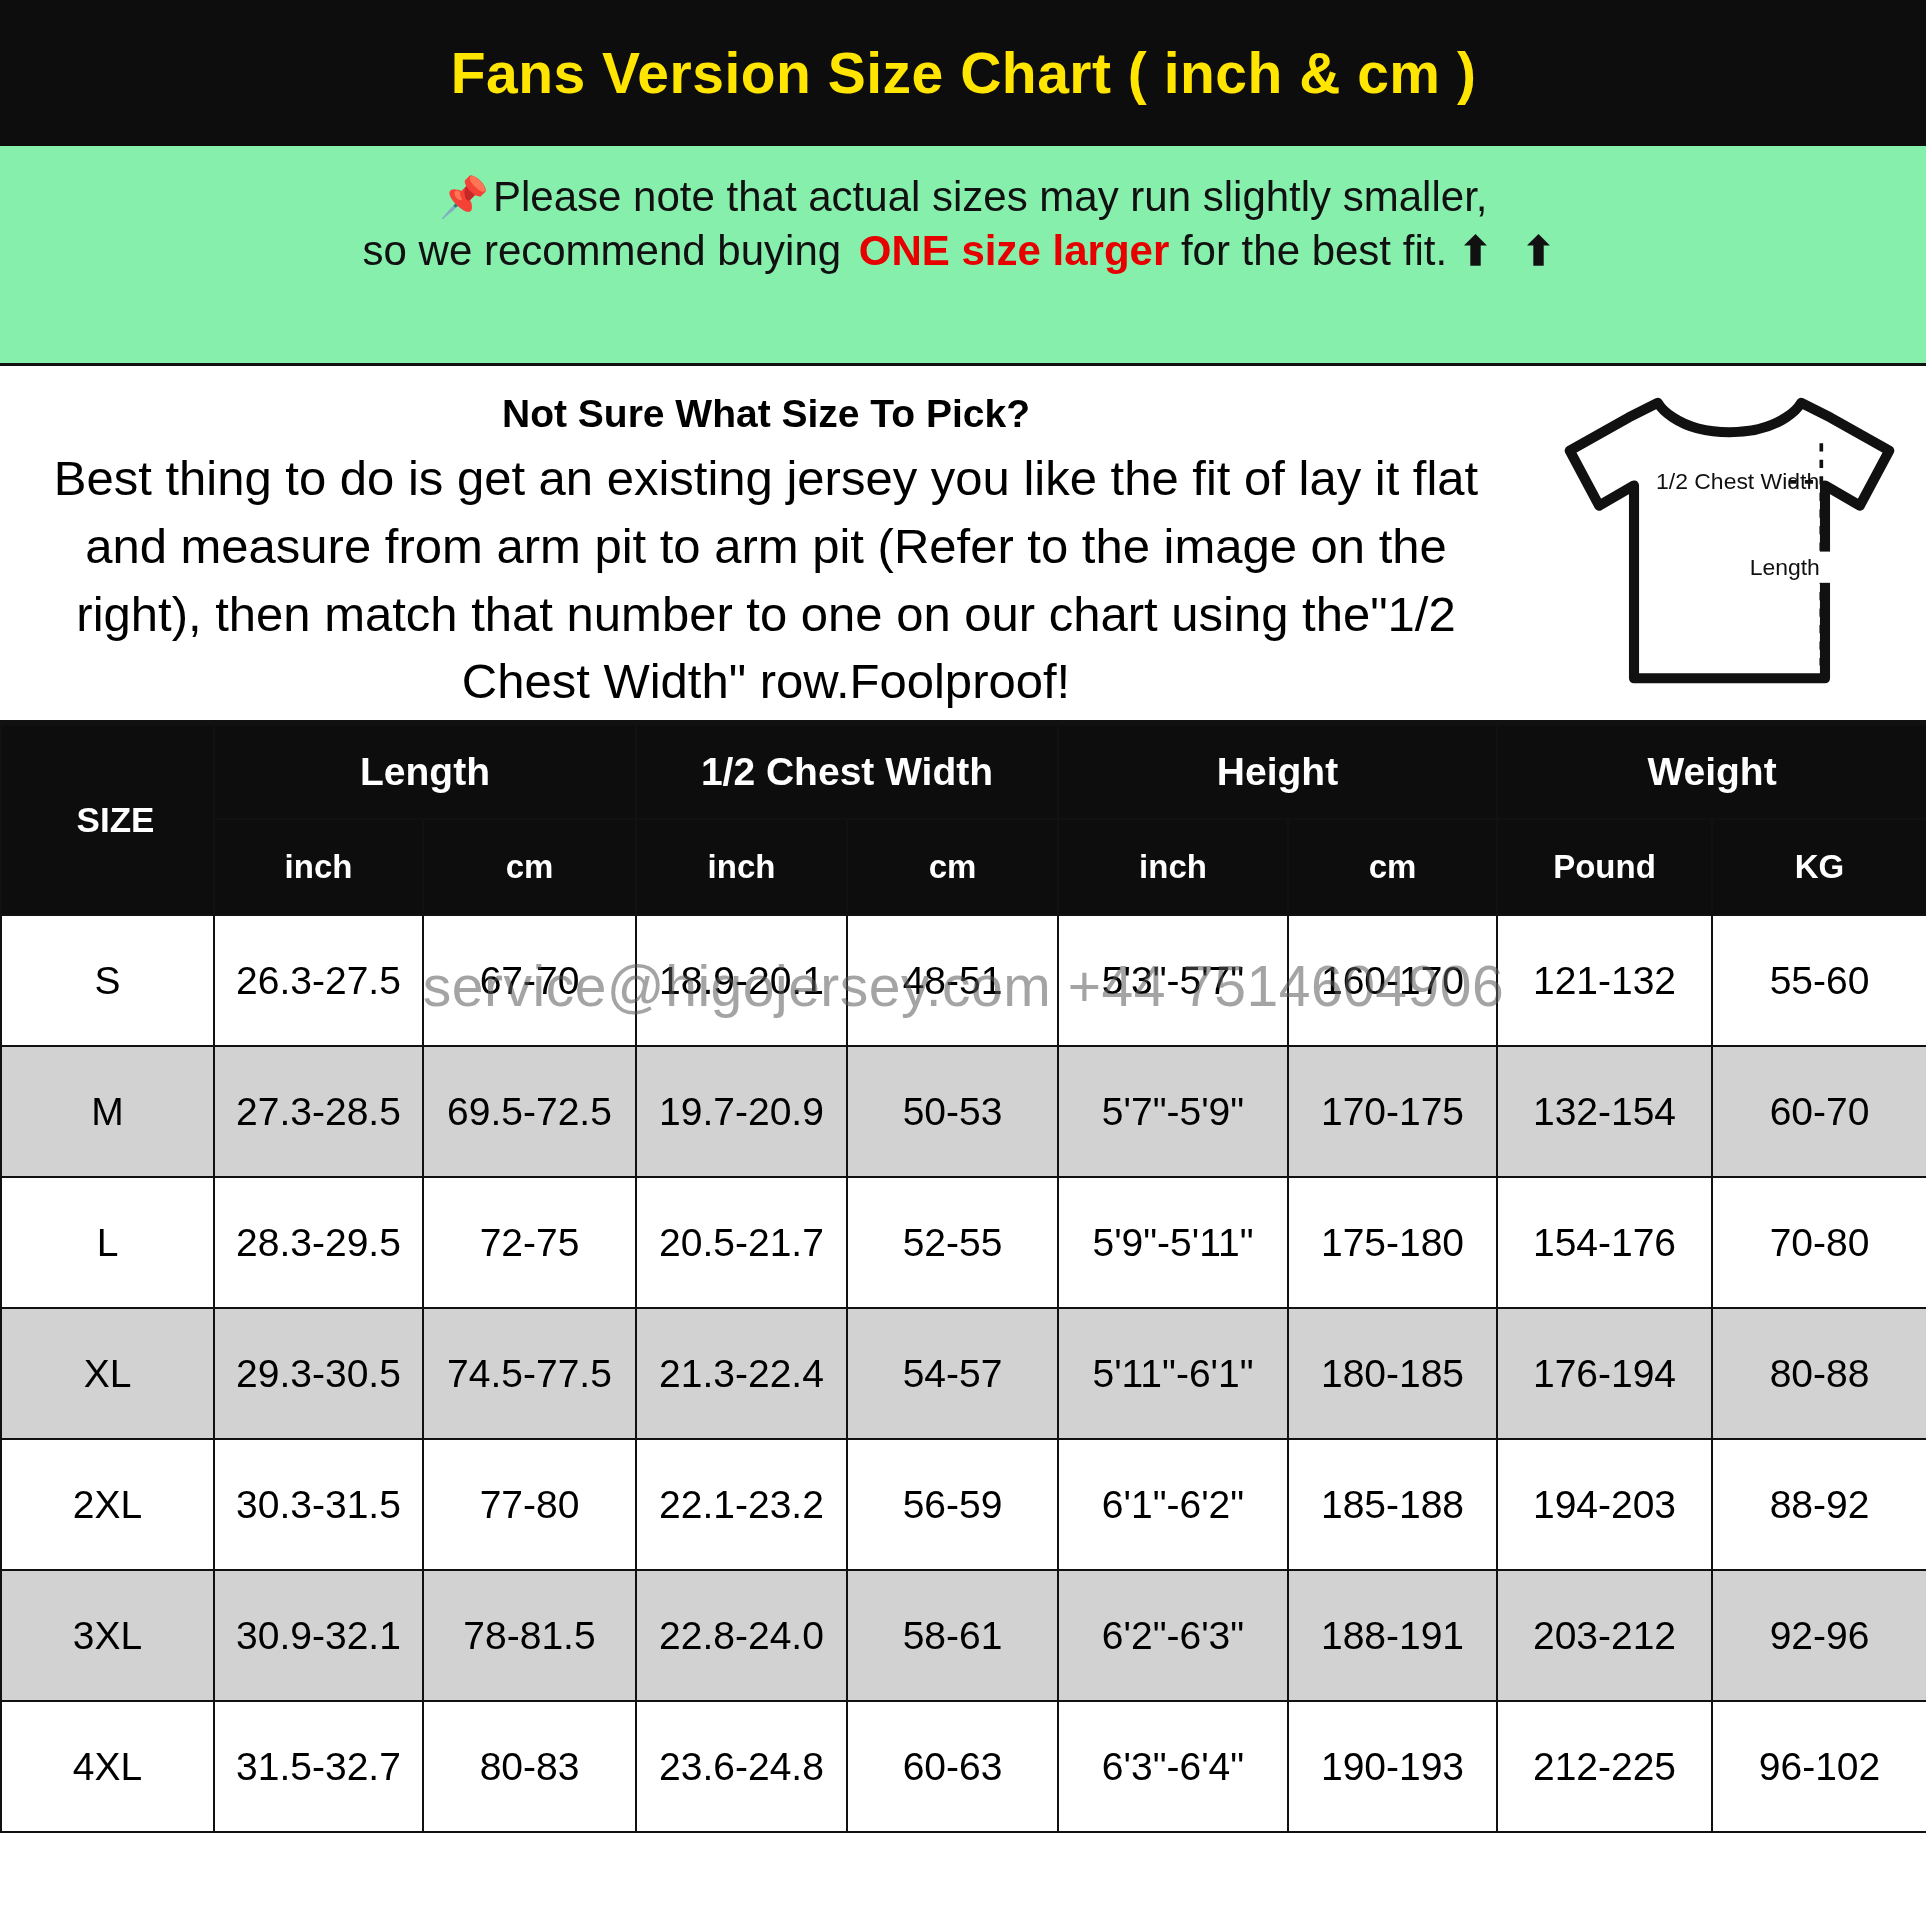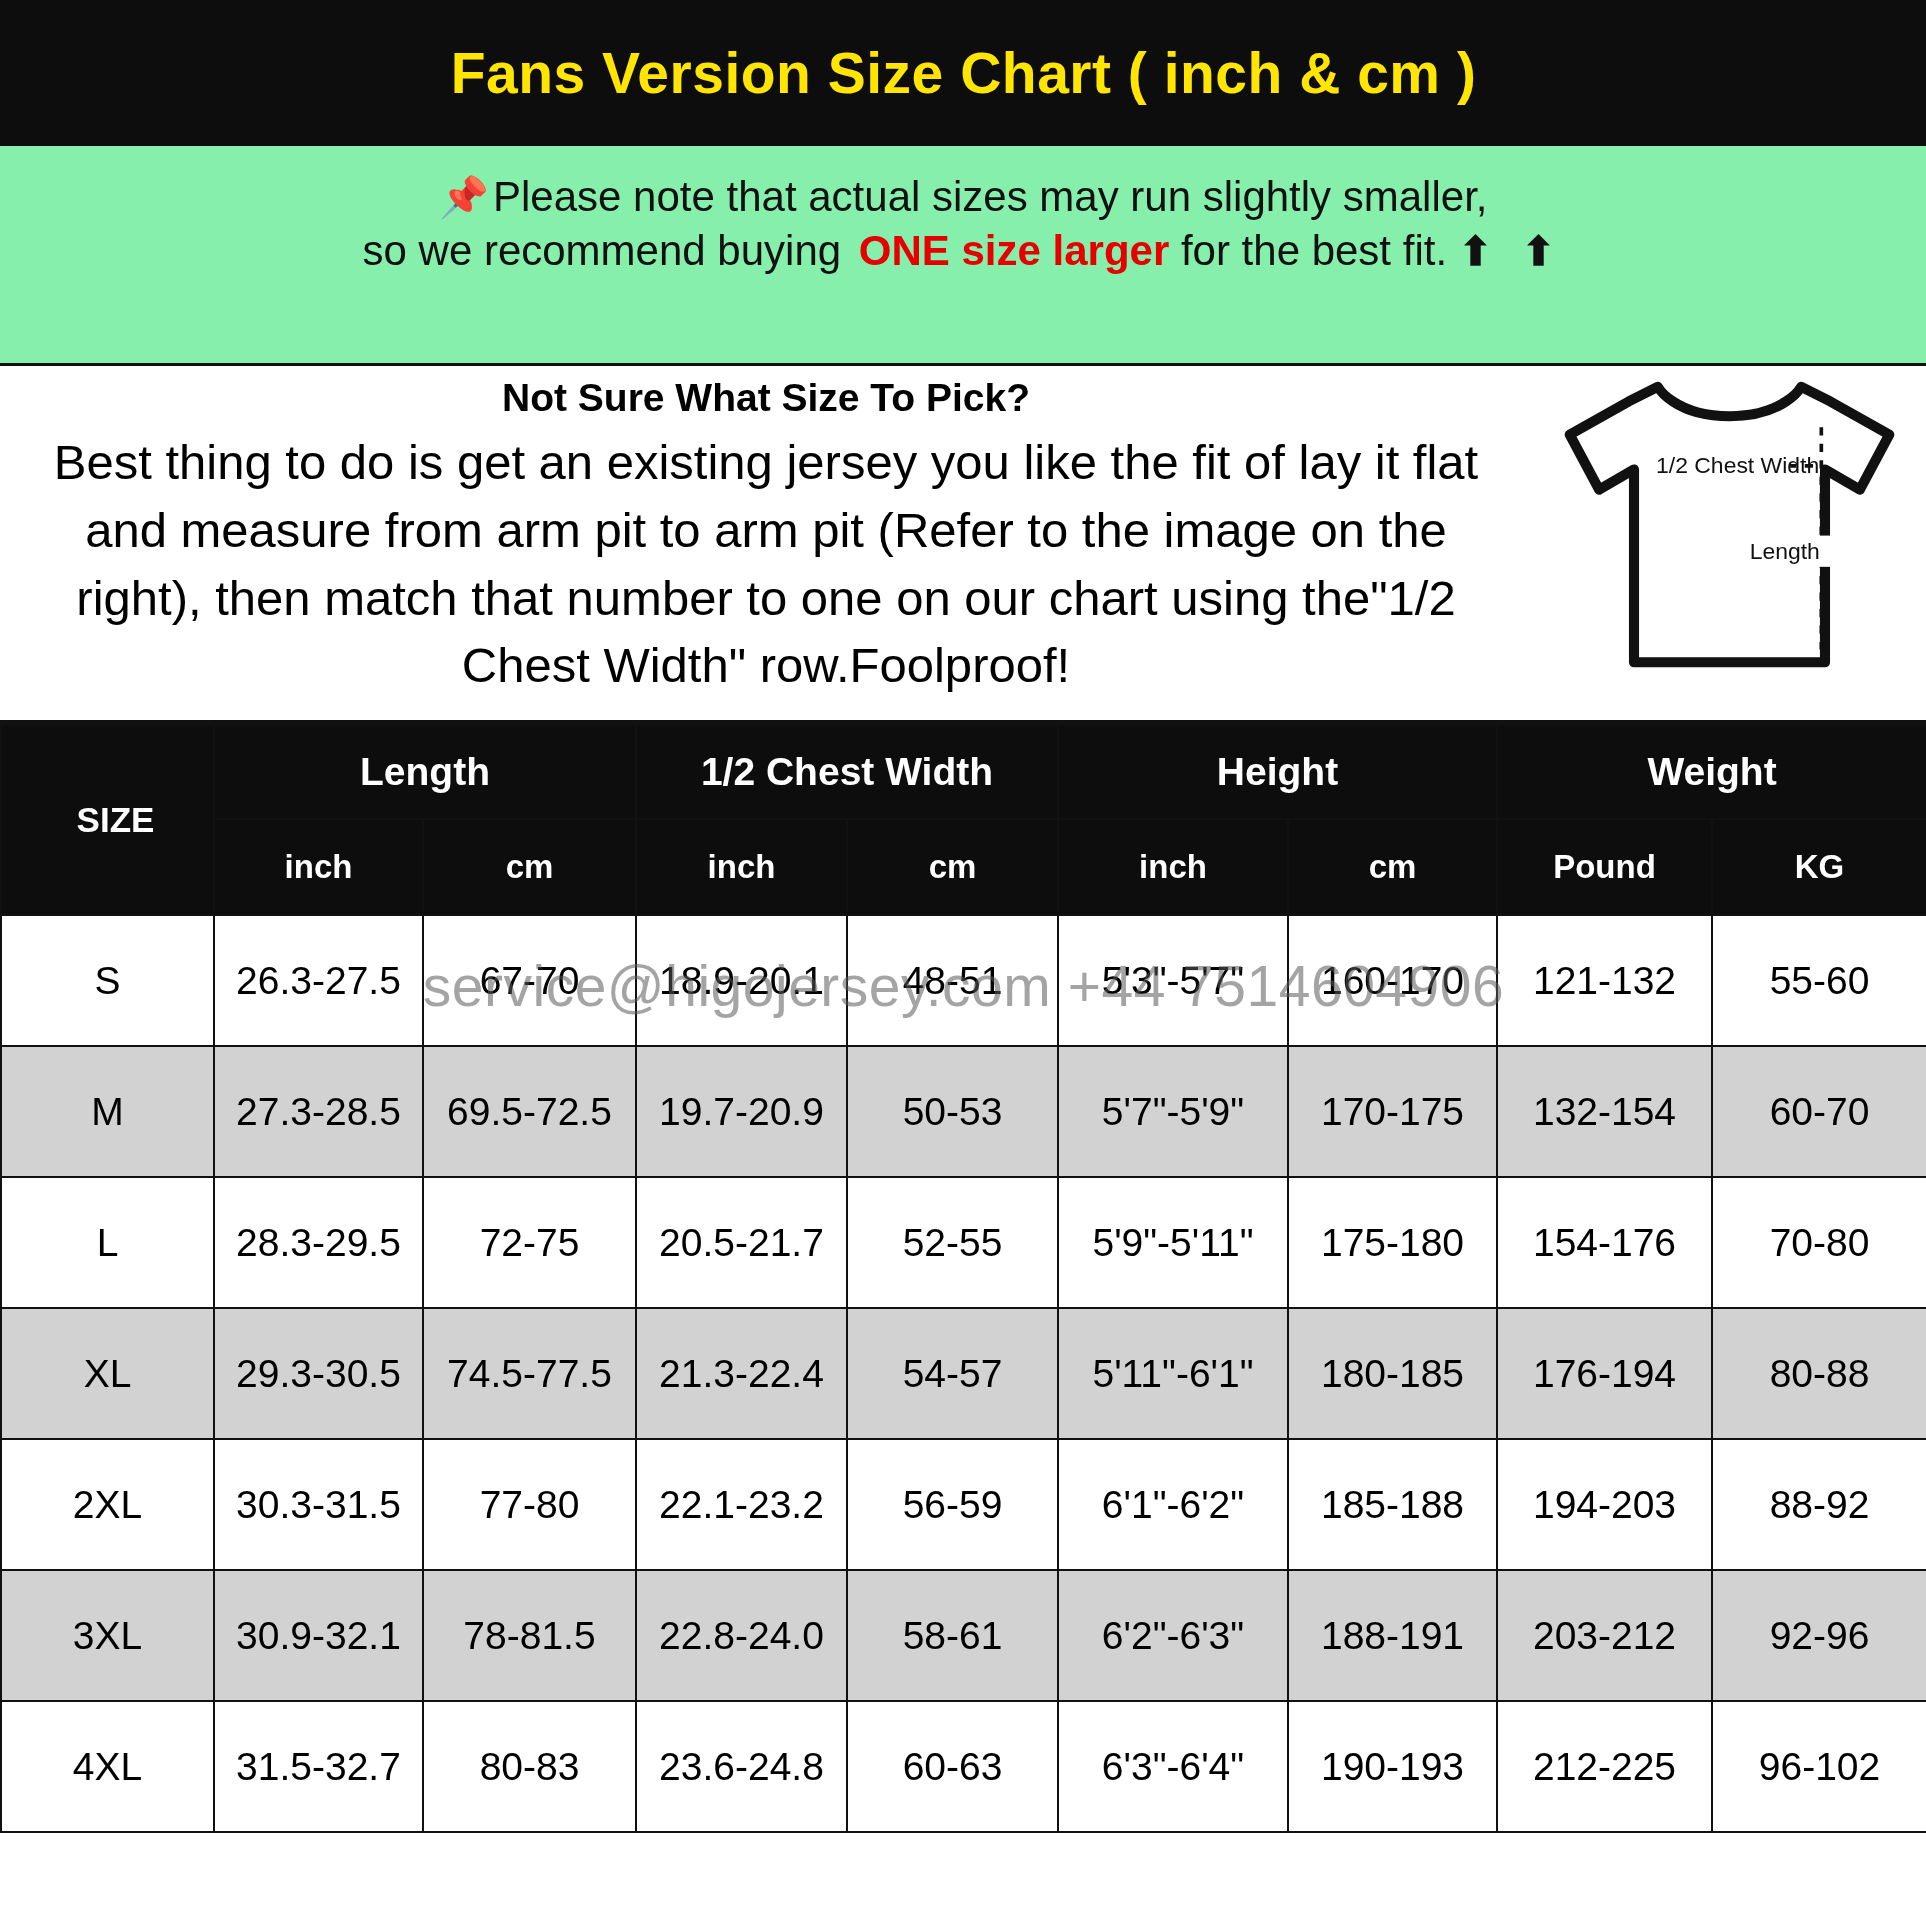--- a/index.html
+++ b/index.html
@@ -69,21 +69,21 @@
     letter-spacing: 9.2px;
   }
 
   
   .info-section {
     display: flex;
     align-items: flex-start;
     height: 358px;
     box-sizing: border-box;
     border-bottom: 4.6px solid #111;
-    padding: 1px 0 0 0;
+    padding: 17px 0 0 0;
   }
   .info-text {
     flex: 1 1 auto;
     text-align: center;
     padding: 9.2px 18.4px 0 18.4px;
   }
   .info-q {
     font-size: 39px;
     font-weight: bold;
     margin-bottom: 9.2px;

